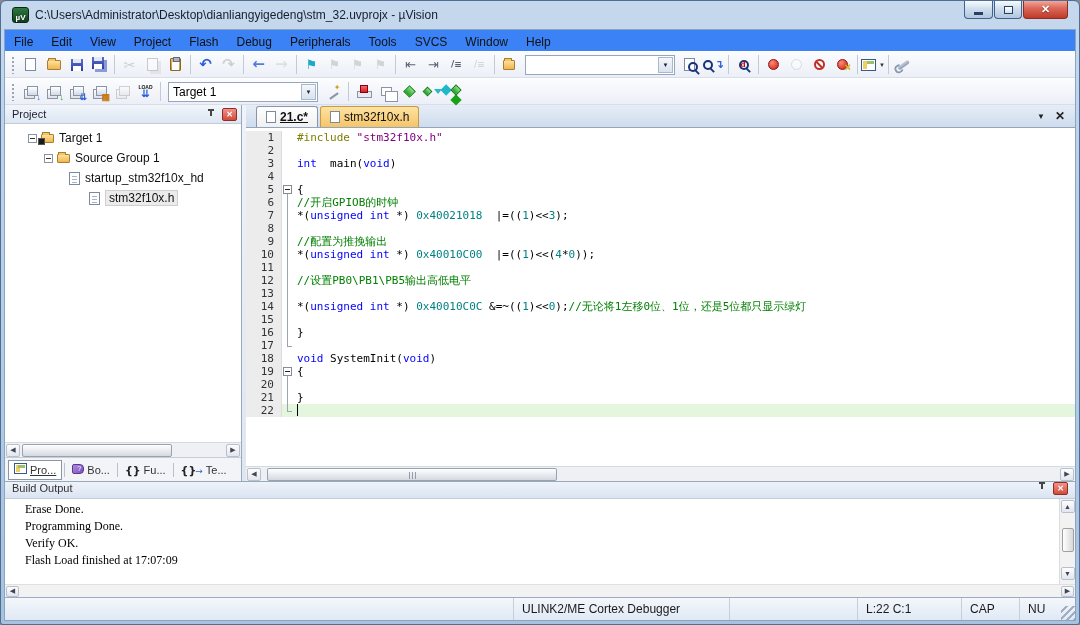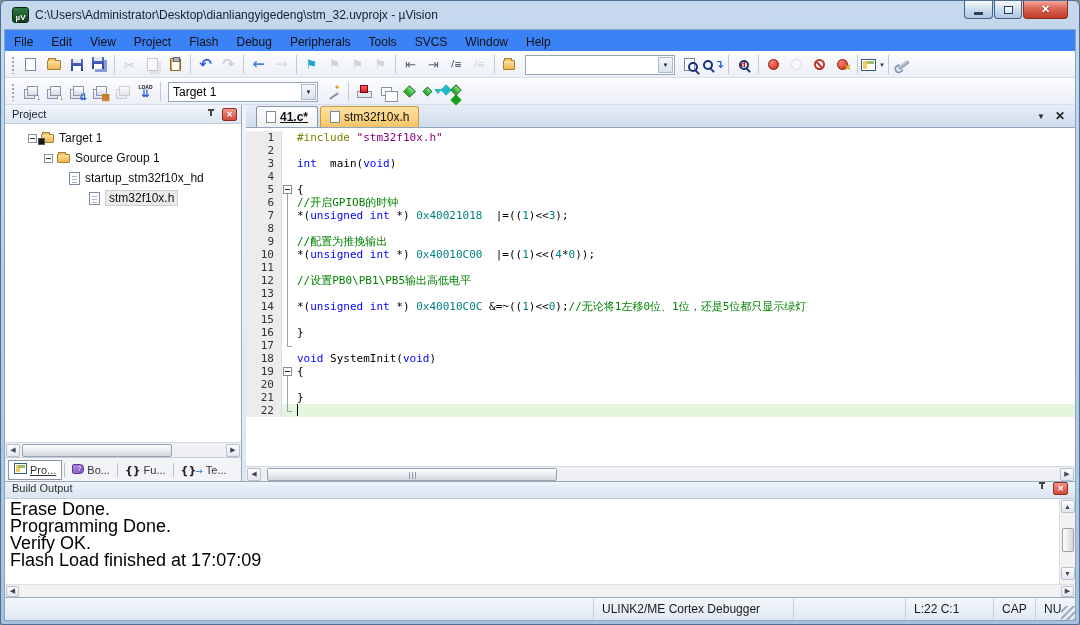--- a/index.html
+++ b/index.html
@@ -182,33 +182,33 @@
   .t-kw { color:#0000ff;margin-top:20px; } .t-com { color:#008000; } .t-num { color:#008080; }
   .t-str { color:#800080; } .t-pp { color:#7f7f00; } .t-pl { color:#000; }
   .caret { display:inline-block; width:1px; height:12px; background:#000; vertical-align:-2px; }
   
   .buildpanel { height:116px; flex:none; display:flex; flex-direction:column; background:#fff;
           border-top:1px solid #9aa8bc; }
   .bhead { height:17px; flex:none; display:flex; align-items:flex-start; padding:0 7px; font-size:11px; color:#333;
           background:linear-gradient(#eef3fa,#dae4f2); border-bottom:1px solid #c2ccd9; }
   .bhead .sp { flex:1; }
   .bbody { flex:1; display:flex; overflow:hidden; }
-  .blines { flex:1; font-family:Liberation Sans, sans-serif; font-size:18px; line-height:17px; padding:2px 5px;
+  .blines { flex:1; font-family:Liberation Serif, serif; font-size:12px; line-height:17px; padding:2px 20px;
           color:#000; }
   .vs { width:16px; flex:none; background:#f2f2f2; border-left:1px solid #dcdcdc; display:flex; flex-direction:column;
           align-items:center; }
   .vs .sar { margin:1px 0; }
   .vs .vth { width:12px; height:24px; background:linear-gradient(90deg,#fff,#d8d8d8); border:1px solid #a0a0a0;
           border-radius:2px; margin:14px 0; }
   .bhs { height:13px; flex:none; background:#f2f2f2; border-top:1px solid #e0e0e0; display:flex; align-items:center;
           justify-content:space-between; padding:0 1px; }
   .bhs .sar { height:11px; width:13px; }
   
   .status { height:23px; flex:none; background:linear-gradient(#f4f7fb,#dfe9f4); border-top:1px solid #9cacc2;
-          display:flex; align-items:center; font-size:12px; color:#1a1a1a; }
+          display:flex; align-items:center; font-size:12px; color:#1a1a1a;gap:16px; }
   .scell { height:100%; display:flex; align-items:center; padding:0 8px; border-left:1px solid #c6cfdc; flex:none;
           overflow:hidden; white-space:nowrap; }
   .sflex { flex:1; border-left:none; }
   .sgrip { width:14px; height:14px; align-self:flex-end; margin-left:auto;
           background:repeating-linear-gradient(135deg,transparent 0 3px,#a0aec0 3px 5px); flex:none; }
 </style>
 </head>
 <body>
 
 <div class="win">
@@ -556,21 +556,21 @@
               <span>Te...</span>
             </div>
           </div>
       </div>
       <div class="vsplit"></div>
       <div class="editor">
         <div class="etabs">
           <span id="etabs-list" style="display:flex;align-items:flex-end">
               <div class="etab act">
                 <span class="pg"></span>
-                <span>41.c*</span>
+                <span>21.c*</span>
               </div>
               <div class="etab inact">
                 <span class="pg"></span>
                 <span>stm32f10x.h</span>
               </div>
             </span>
           <span class="etabsp"></span>
           <span class="etabbtns">
             <span class="dda">▼</span>
             <span class="xx">✕</span>

